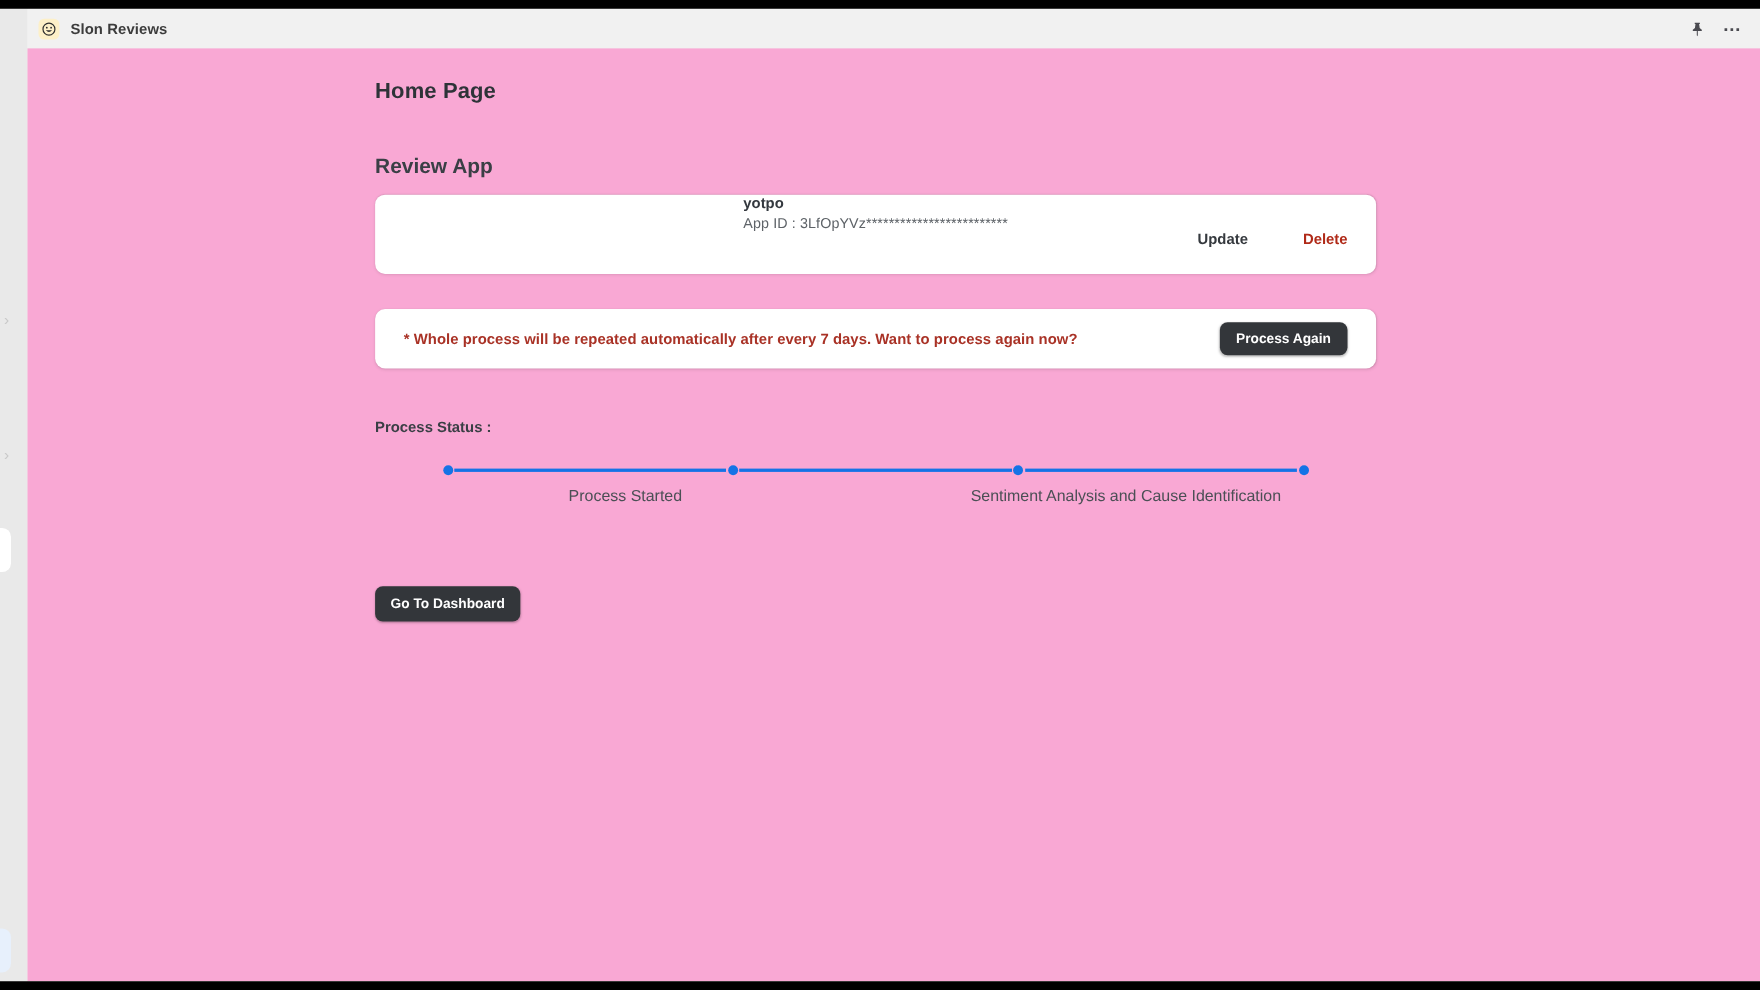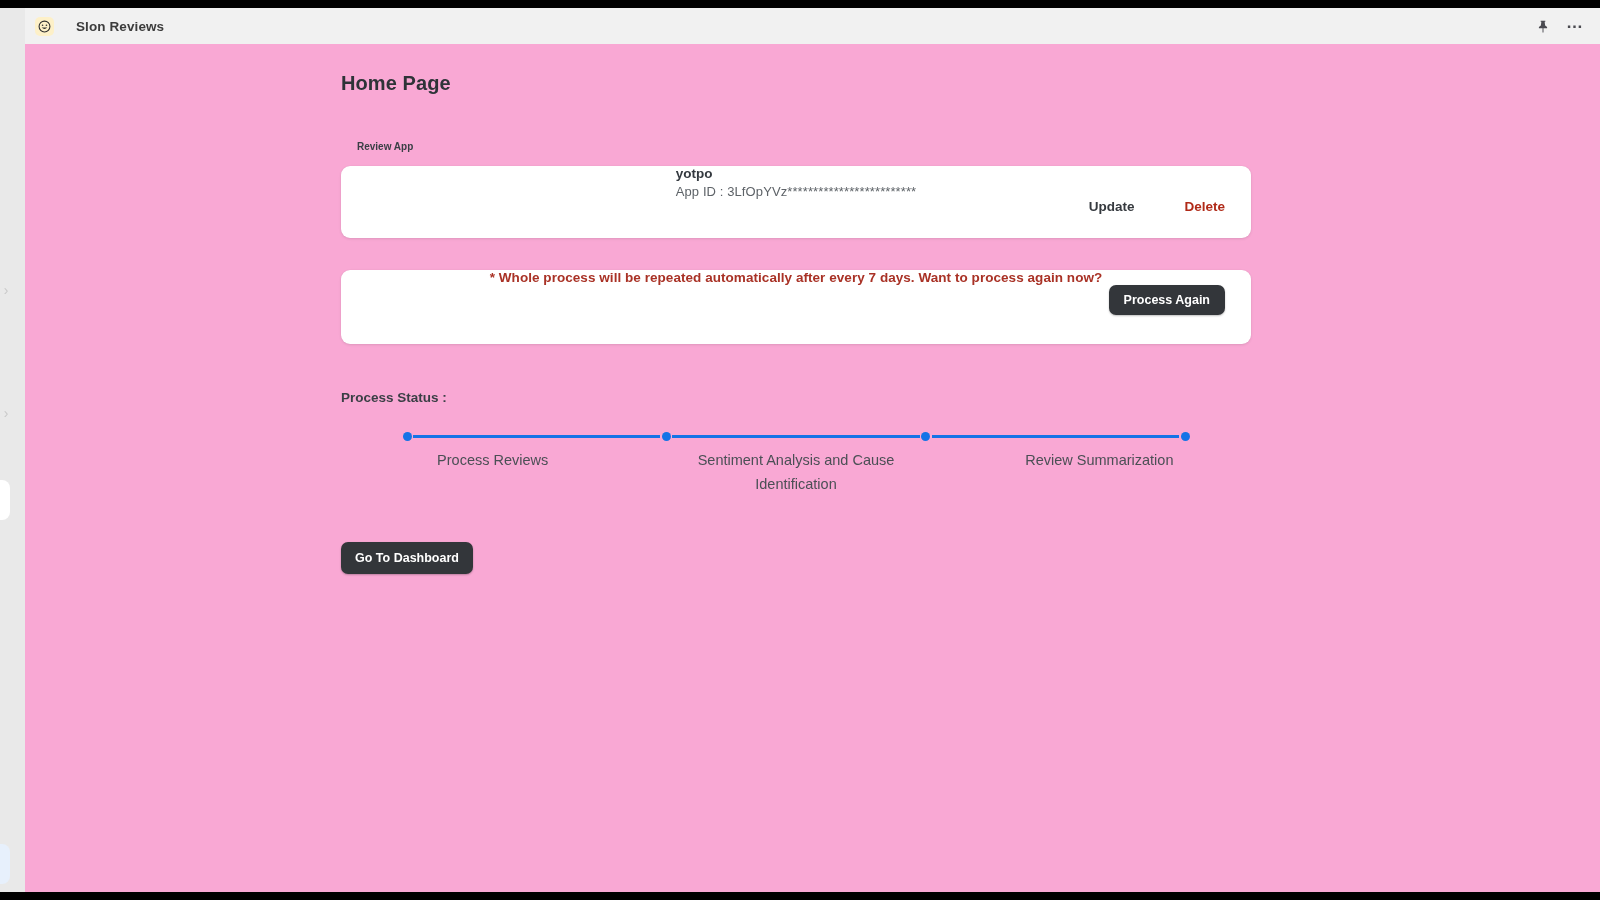--- a/index.html
+++ b/index.html
@@ -75,21 +75,21 @@
     width: 1575px;
     height: 36px;
     background: #f1f1f1;
     display: flex;
     align-items: center;
     padding: 0 16px 0 10px;
   }
   #brand {
     display: flex;
     align-items: center;
-    gap: 22px;
+    gap: 10px;
   }
   #brand-logo {
     width: 19px;
     height: 19px;
     border-radius: 5px;
     background: #fdf0c8;
     display: flex;
     align-items: center;
     justify-content: center;
     font-size: 13px;
@@ -141,38 +141,38 @@
 
   #page-title {
     margin: 28px 0 0 0;
     font-size: 20px;
     font-weight: bold;
     color: #2e3338;
     letter-spacing: .1px;
   }
 
   #section-label-review {
-    margin: 46px 0 0 16px;
-    font-size: 10px;
+    margin: 46px 0 0 0;
+    font-size: 19px;
     font-weight: bold;
     color: #3a3f45;
   }
 
   
   .card {
     margin-top: 14px;
     background: #ffffff;
     border-radius: 9px;
     box-shadow: 0 1px 3px rgba(0,0,0,.10), 0 0 1px rgba(0,0,0,.08);
     display: flex;
     align-items: center;
     padding: 0 26px;
   }
   #app-card { height: 72px; flex-direction: column; }
-  #notice-card { margin-top: 32px; height: 74px; flex-direction: column; }
+  #notice-card { margin-top: 32px; height: 54px; }
 
   #app-info { display: flex; flex-direction: column; gap: 3px; }
   #app-name {
     font-size: 13.5px;
     font-weight: bold;
     color: #34393f;
   }
   #app-id {
     font-size: 13px;
     color: #5e6368;
@@ -341,23 +341,22 @@
         <div id="stepper-track">
             <div class="step-line" style="left: calc(0% + 6px); width: calc(33.3333% - 12px); background: rgb(21, 115, 230);"></div>
             <div class="step-dot" style="left: 0%; background: rgb(21, 115, 230);"></div>
             <div class="step-line" style="left: calc(33.3333% + 6px); width: calc(33.3333% - 12px); background: rgb(21, 115, 230);"></div>
             <div class="step-dot" style="left: 33.3333%; background: rgb(21, 115, 230);"></div>
             <div class="step-line" style="left: calc(66.6667% + 6px); width: calc(33.3333% - 12px); background: rgb(21, 115, 230);"></div>
             <div class="step-dot" style="left: 66.6667%; background: rgb(21, 115, 230);"></div>
             <div class="step-dot" style="left: 100%; background: rgb(21, 115, 230);"></div>
           </div>
         <div id="stepper-labels">
-            <div class="step-label">Process Reviews</div>
+            <div class="step-label">Process Started</div>
             <div class="step-label">Sentiment Analysis and Cause Identification</div>
-            <div class="step-label">Review Summarization</div>
           </div>
       </div>
 
       <button id="go-dashboard-button" class="dark-button">Go To Dashboard</button>
 
     </div>
   </div>
 </div>
 
 </body></html>

